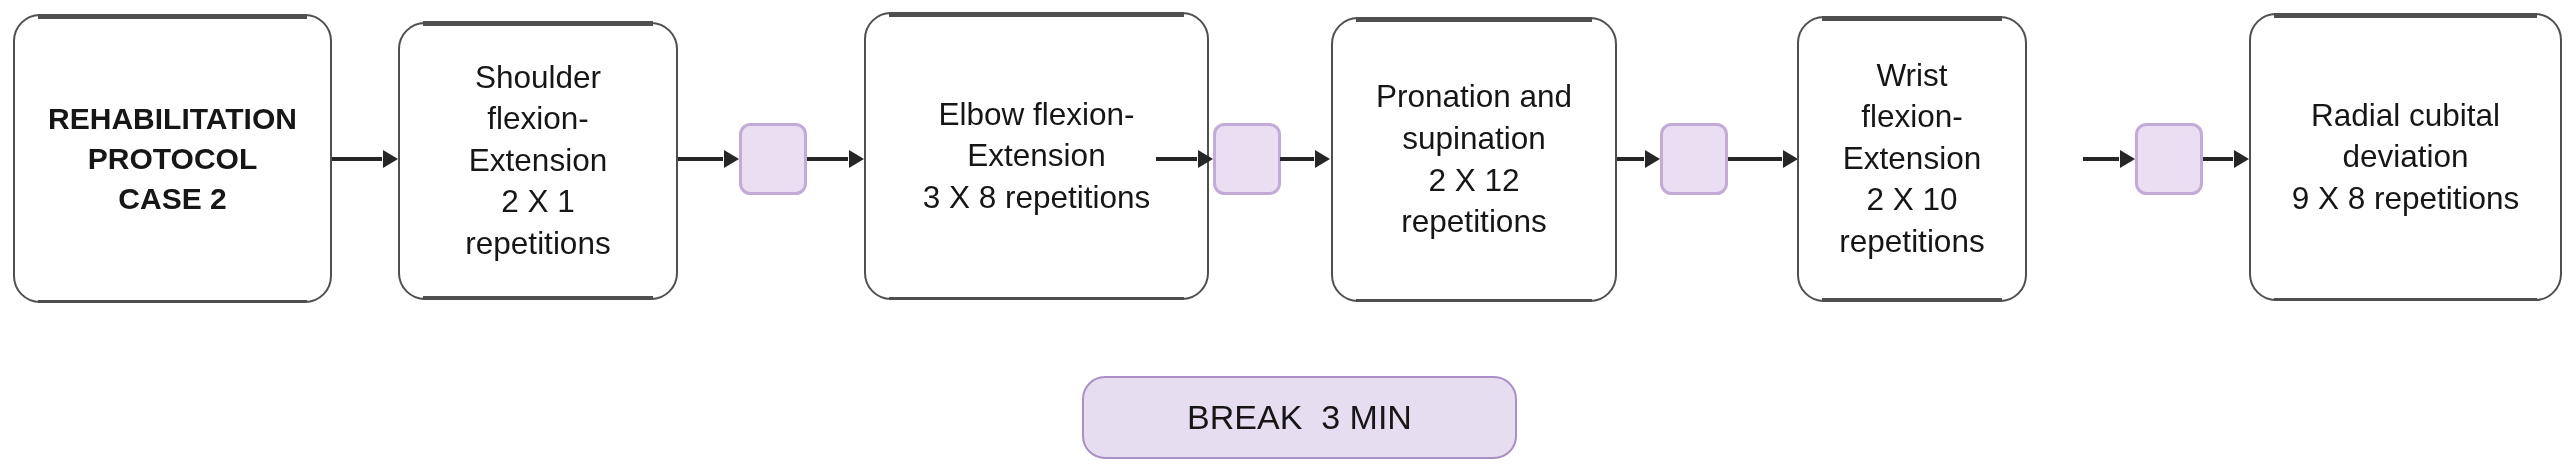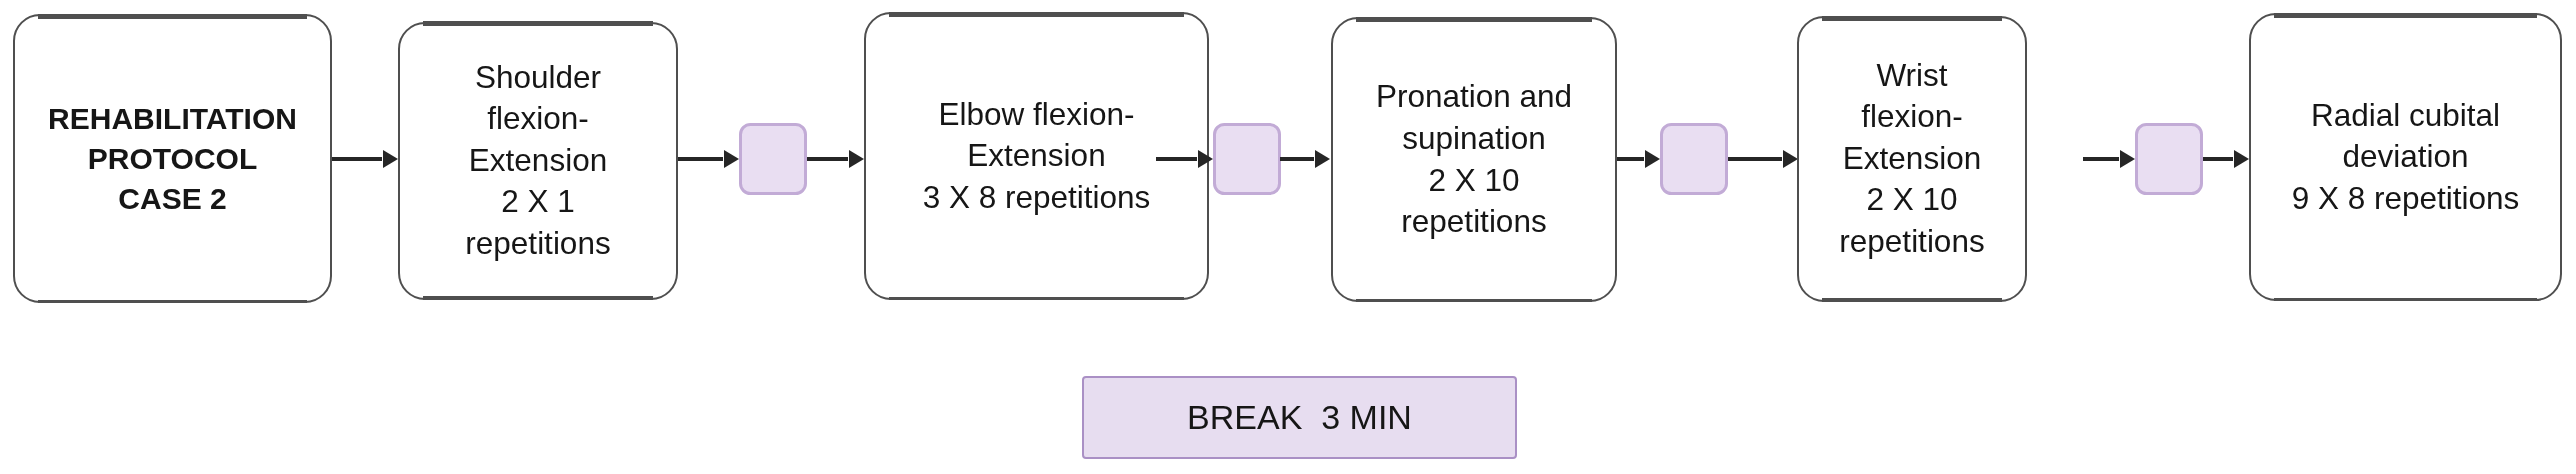--- a/index.html
+++ b/index.html
@@ -70,21 +70,21 @@
     border-radius:11.4px;
   }
   .m1{left:739px}.m2{left:1213px}.m3{left:1660px}.m4{left:2135px}
 
   
   .break-box{
     position:absolute;left:1082px;top:376px;width:435px;height:83px;
     box-sizing:border-box;
     background:var(--break-fill,#e7ddf0);
     border:2.9px solid var(--break-border,#aa90c5);
-    border-radius:4px;
+    border-radius:23px;
     display:flex;align-items:center;justify-content:center;
     color:var(--text,#161616);
     font-size:34px;
     white-space:pre;
   }
 </style>
 </head>
 <body>
 
 <div class="canvas">
@@ -108,21 +108,21 @@
   <div class="node n3">Elbow flexion-
 Extension
 3 X 8 repetitions</div>
 
   <div class="arrow a4"></div>
   <div class="marker m2"></div>
   <div class="arrow a5"></div>
 
   <div class="node n4">Pronation and
 supination
-2 X 10
+2 X 12
 repetitions</div>
 
   <div class="arrow a6"></div>
   <div class="marker m3"></div>
   <div class="arrow a7"></div>
 
   <div class="node n5">Wrist
 flexion-
 Extension
 2 X 10 repetitions</div>

